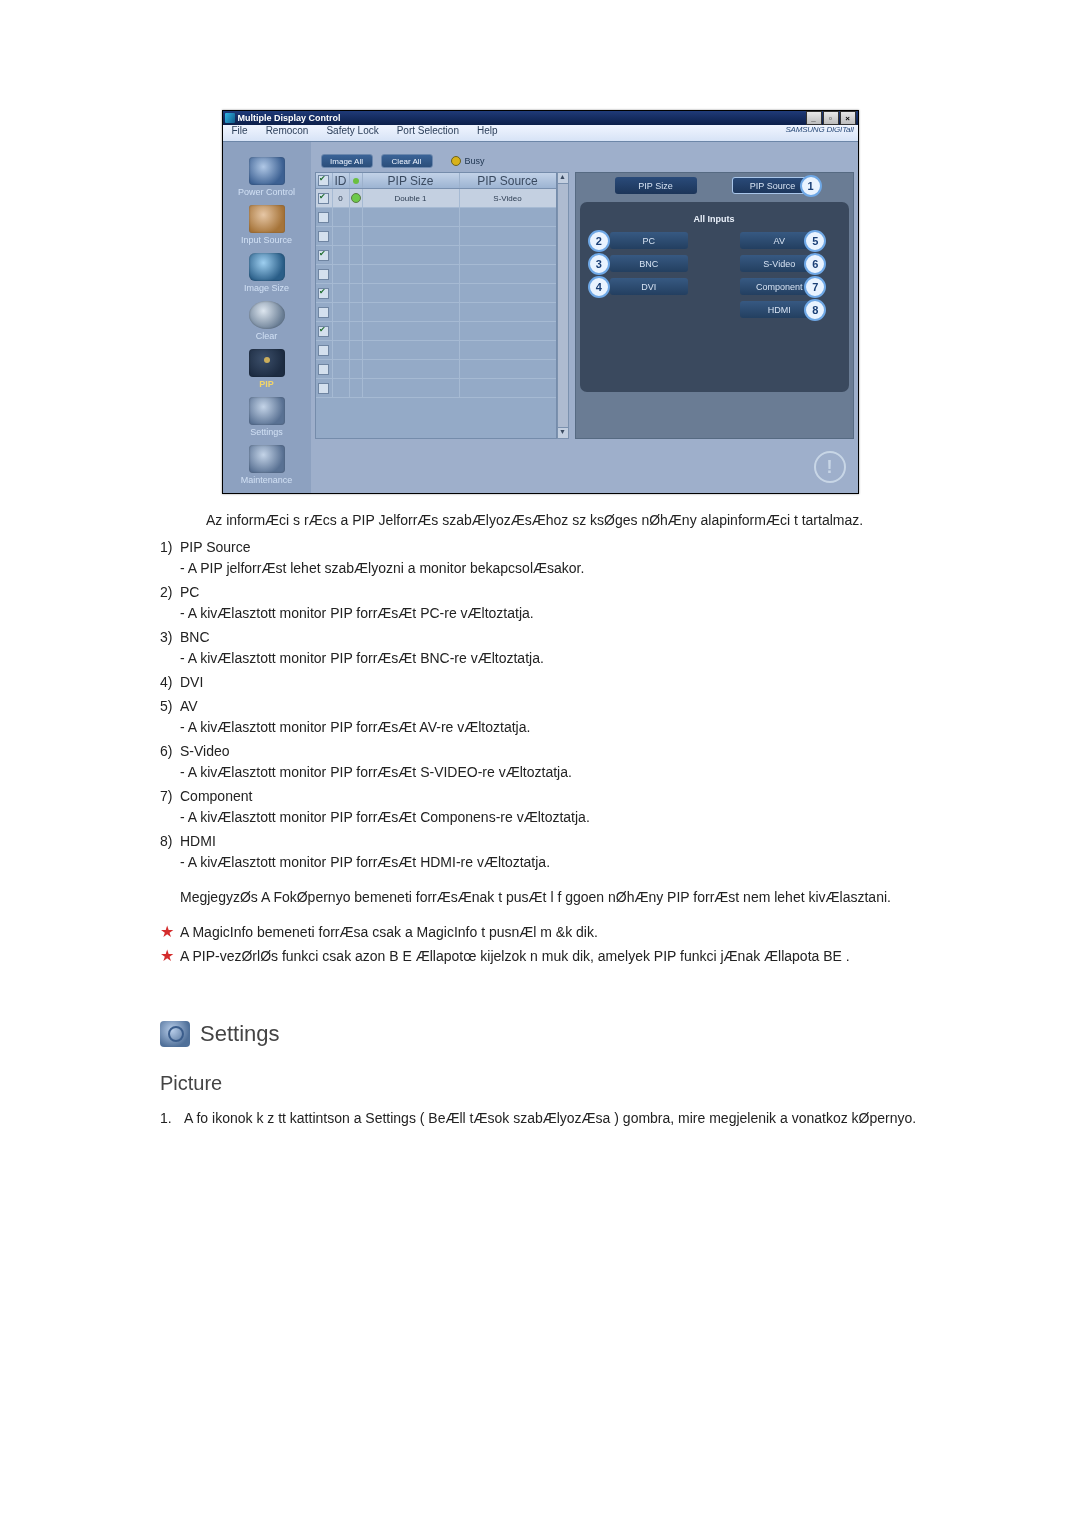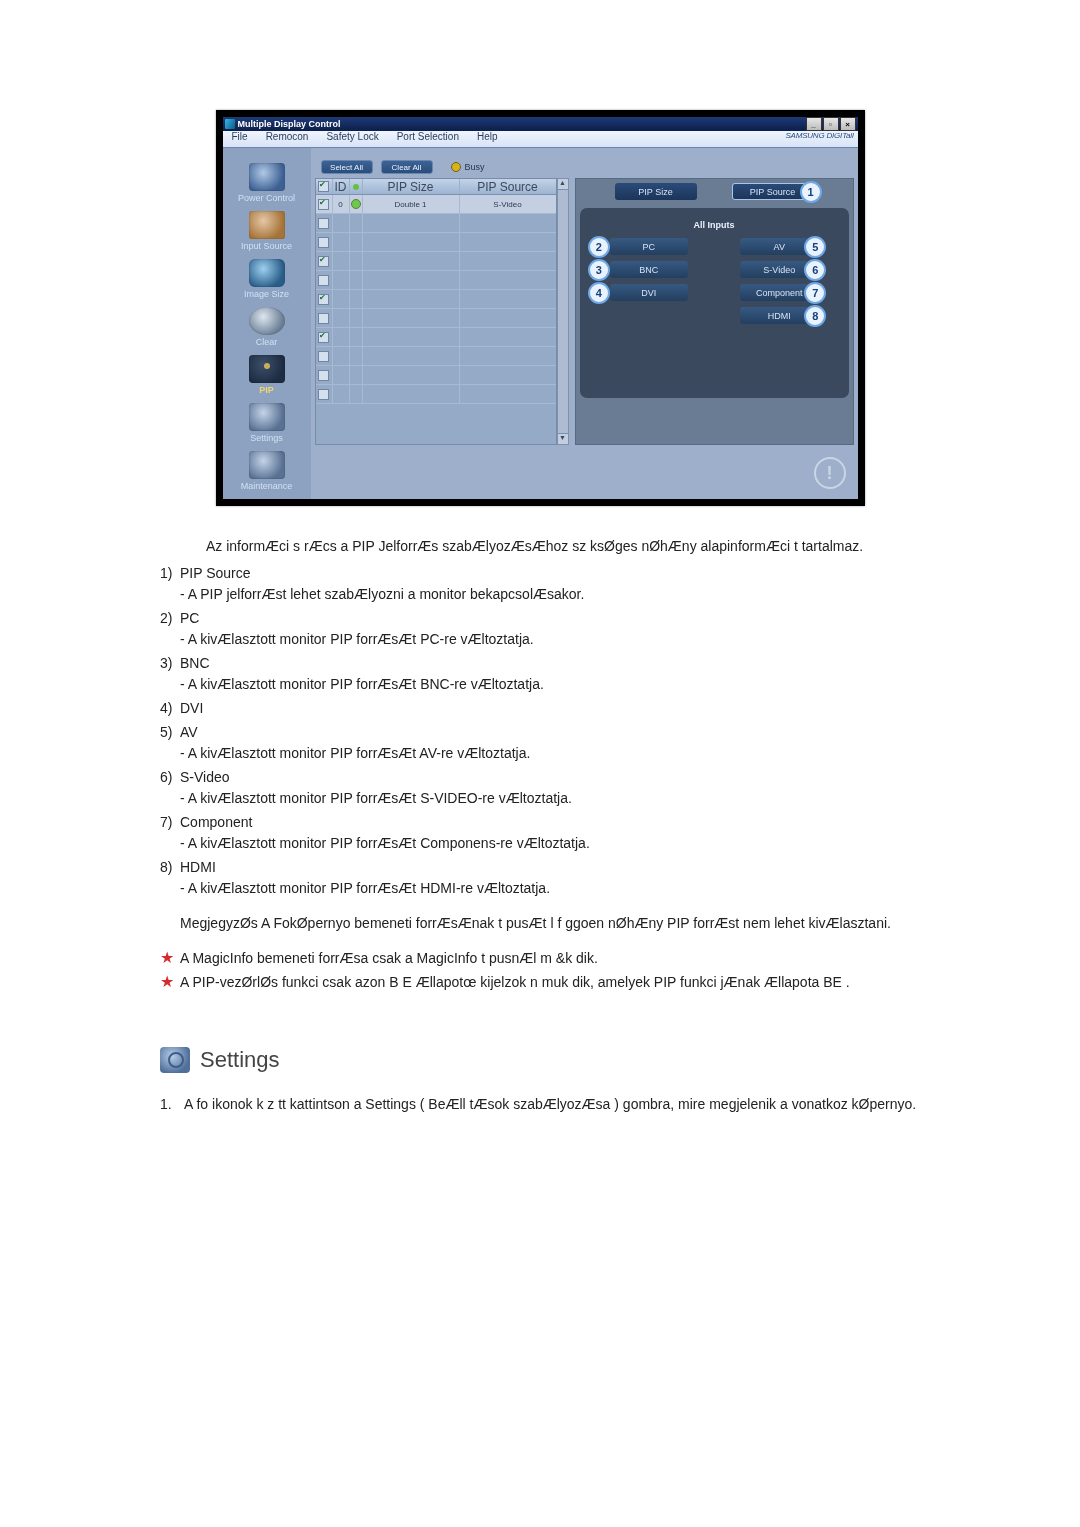--- a/index.html
+++ b/index.html
@@ -10,22 +10,22 @@
     padding: 0;
     width: 1080px;
     background: #fff;
   }
   .page {
     padding: 40px 70px;
   }
   
   .app-window {
     width: 635px;
-    margin: 70px auto 30px;
-    border: 7px solid #000000;
+    margin: 70px auto 16px;
+    border: 1px solid #000000;
     box-shadow: 0 0 2px rgba(0,0,0,0.4);
     background: #701a75;
     font-family: Tahoma, sans-serif;
     font-size: 10px;
     color: #dfe6f0;
   }
   .titlebar {
     height: 14px;
     display: flex;
     align-items: center;
@@ -400,21 +400,21 @@
           <div class="side-label">Settings</div>
         </div>
         <div class="side-item">
           <div class="side-icon maint"></div>
           <div class="side-label">Maintenance</div>
         </div>
       </div>
 
       <div class="main">
         <div class="toolbar">
-          <div class="pill-btn">Select All</div>
+          <div class="pill-btn">Image All</div>
           <div class="pill-btn">Clear All</div>
           <div class="busy">
             <div class="busy-dot"></div>
             <span>Busy</span>
           </div>
         </div>
 
         <div class="content-row">
 
           <div class="grid-panel">
@@ -665,20 +665,21 @@
     <div class="star-item">
       <span class="star">★</span>
       <span>A PIP-vezØrlØs funkci  csak azon  B      E  Ællapotœ kijelzok n muk dik,       amelyek PIP funkci jÆnak Ællapota  BE .</span>
     </div>
 
     <div class="section-heading">
       <div class="glyph"></div>
       <span class="lbl">Settings</span>
     </div>
 
+    <div class="subheading">Picture</div>
 
     <div class="numbered">
       <div class="n">1.</div>
       <div>A fo ikonok k z tt kattintson a  Settings  ( BeÆll tÆsok szabÆlyozÆsa ) gombra, mire megjelenik a vonatkoz  kØpernyo.</div>
     </div>
   </div>
 
 </div>
 
 </body></html>

